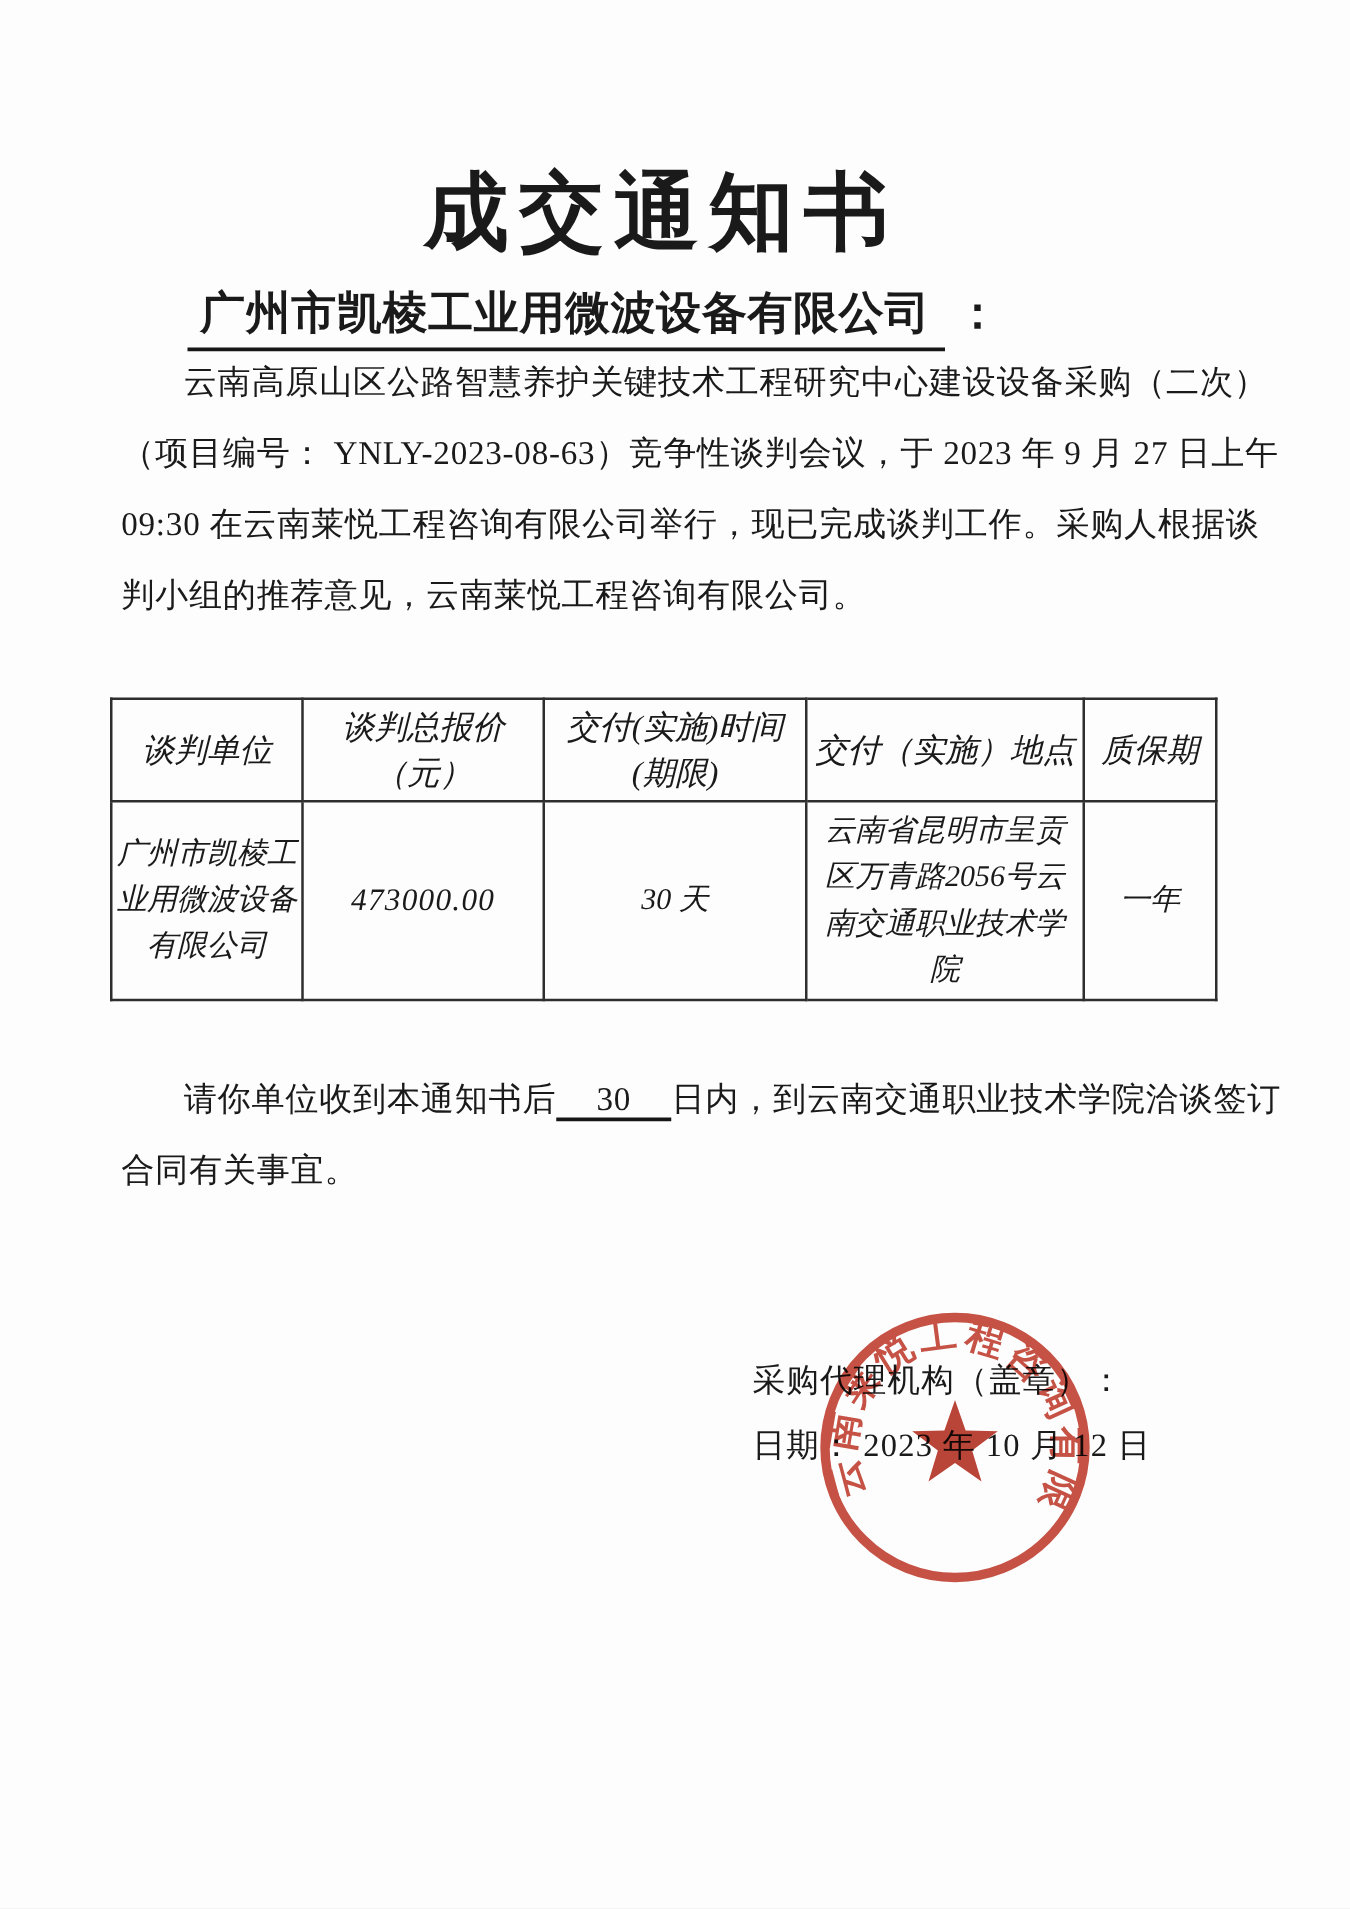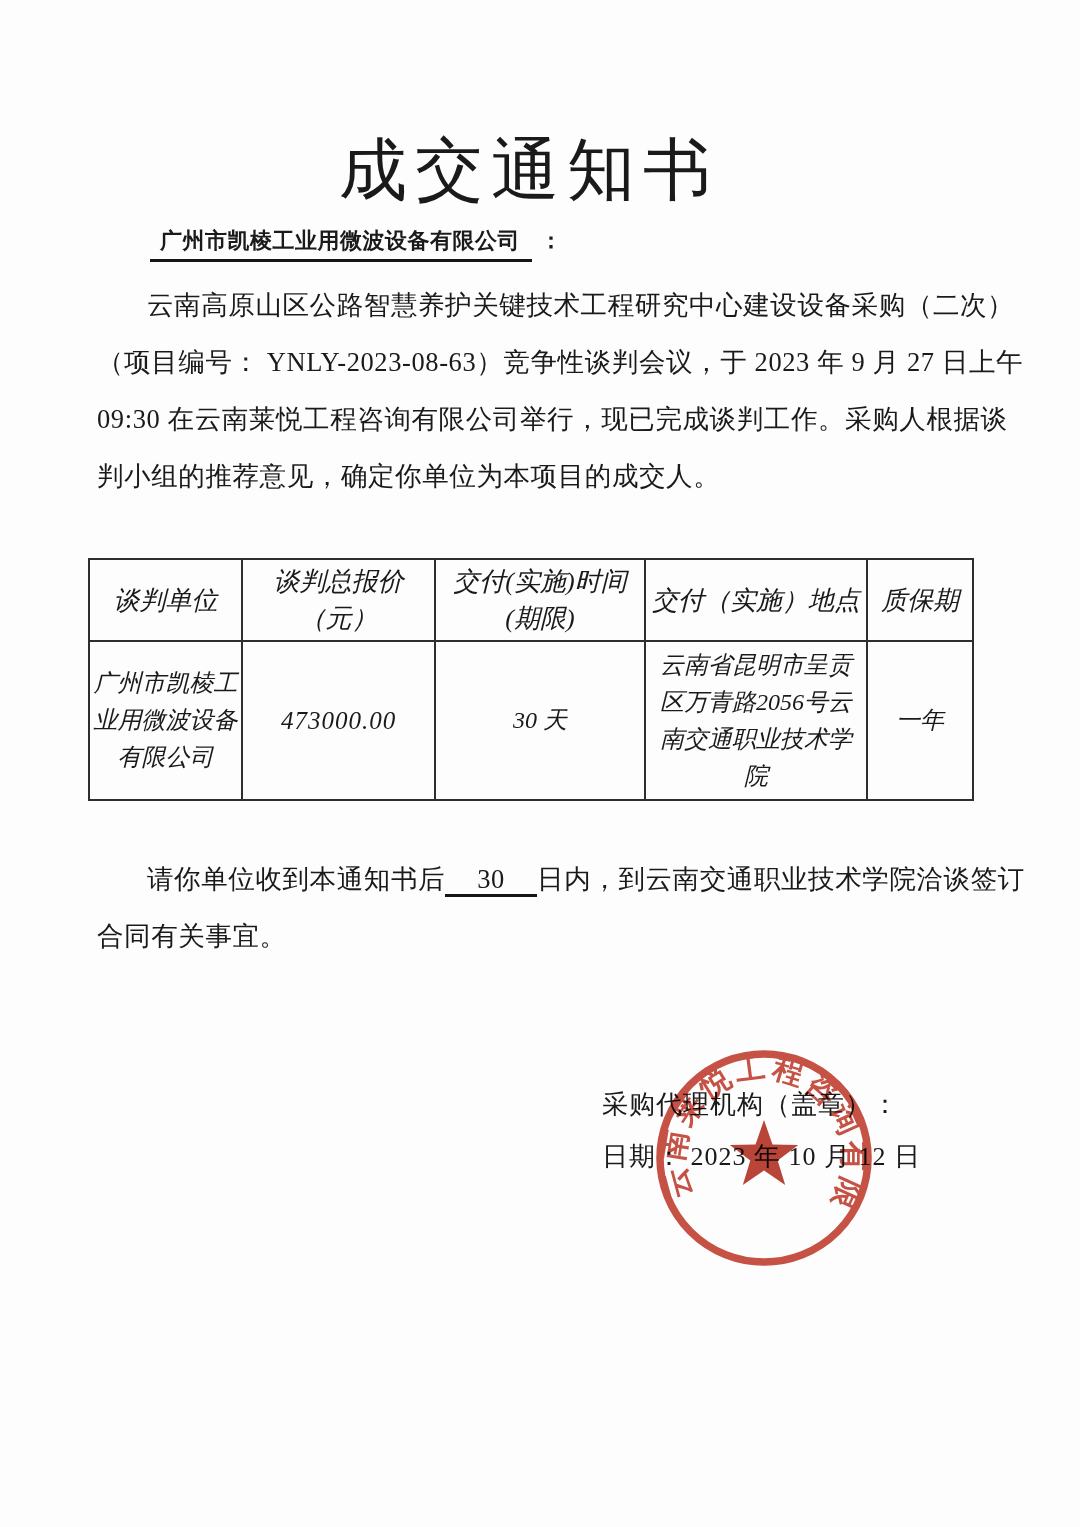--- a/index.html
+++ b/index.html
@@ -4,23 +4,23 @@
 <style>
   html,body { margin:0; padding:0; background:#e9e9e9; }
   .page {
     position:relative; width:1080px; height:1527px; margin:0 auto;
     background:#fdfdfd; overflow:hidden;
     font-family:"Liberation Serif","DejaVu Serif",serif; color:#1a1a1a;
   }
   .title {
     position:absolute; top:128px; left:0; width:1080px; box-sizing:border-box;
     padding-right:22px; text-align:center;
-    font-size:68px; font-weight:normal; letter-spacing:8px; line-height:84px;
+    font-size:68px; font-weight:bold; letter-spacing:8px; line-height:84px;
   }
-  .recipient { position:absolute; top:226px; left:150px; font-size:22px; font-weight:bold; white-space:pre; }
+  .recipient { position:absolute; top:226px; left:150px; font-size:36px; font-weight:bold; white-space:pre; }
   .recipient .name { display:inline-block; border-bottom:3px solid #161616; padding:0 12px 3px 10px; letter-spacing:0.5px; }
   .recipient .colon { margin-left:8px; }
 
   .para { position:absolute; left:97px; width:900px; font-size:26.5px; letter-spacing:0.6px; }
   .p1 { top:277px; }
   .p2 { top:851px; }
   .pline { height:57px; line-height:57px; white-space:pre; }
   .indent { padding-left:50px; }
   .b { font-weight:normal; }
   .blank30 {
@@ -49,21 +49,21 @@
 <div class="page">
 
   <div class="title">成交通知书</div>
 
   <div class="recipient"><span class="name">广州市凯棱工业用微波设备有限公司</span><span class="colon">：</span></div>
 
   <div class="para p1">
     <div class="pline indent b">云南高原山区公路智慧养护关键技术工程研究中心建设设备采购（二次）</div>
     <div class="pline"><span class="b">（项目编号： YNLY-2023-08-63）</span><span>竞争性谈判会议，于 2023 年 9 月 27 日上午</span></div>
     <div class="pline">09:30 在云南莱悦工程咨询有限公司举行，现已完成谈判工作。采购人根据谈</div>
-    <div class="pline">判小组的推荐意见，确定你单位为本项目的成交人。</div>
+    <div class="pline">判小组的推荐意见，云南莱悦工程咨询有限公司。</div>
   </div>
 
   <table class="award">
     <colgroup>
       <col style="width:153px">
         <col style="width:193px">
         <col style="width:210px">
       <col style="width:222px">
         <col style="width:106px">
     </colgroup>

